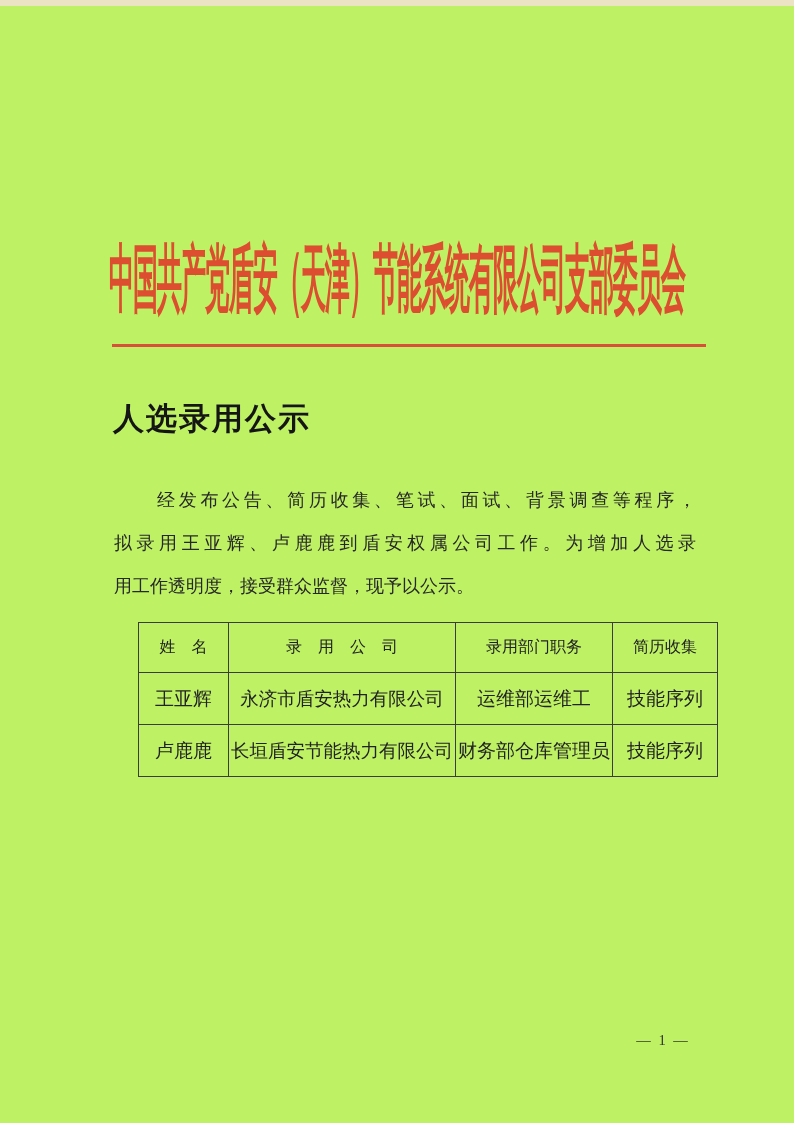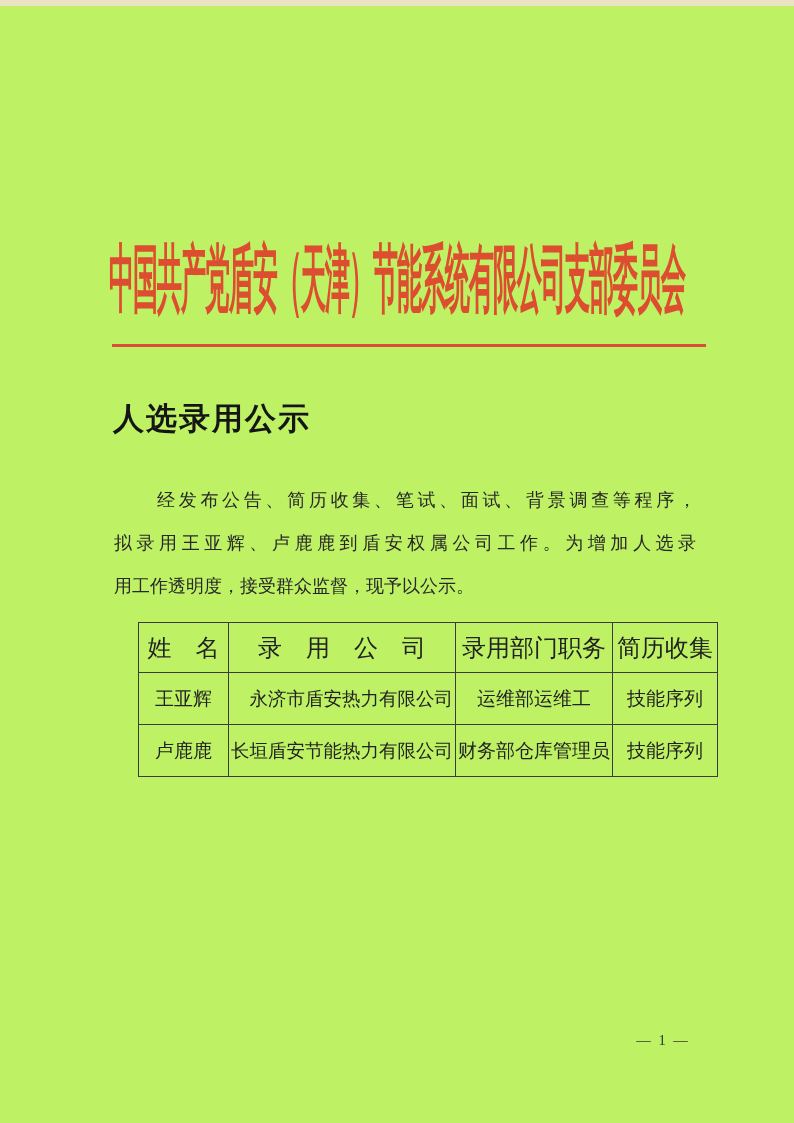--- a/index.html
+++ b/index.html
@@ -49,24 +49,24 @@
   table.roster {
     position: absolute; top: 622px; left: 138px;
     border-collapse: collapse; table-layout: fixed;
   }
   .roster th, .roster td {
     border: 1.5px solid #3c3c3c;
     text-align: center; vertical-align: middle;
     font-weight: normal; color: #222;
     padding: 0 2px; white-space: nowrap; overflow: hidden;
   }
-  .roster th { height: 50px; font-size: 24px; }
+  .roster th { height: 50px; font-size: 16px; }
   .roster td { height: 52px; font-size: 19px; }
   .roster td.dept { font-size: 19px; }
-  .roster td.company { font-size: 18.5px; text-align: right; }
+  .roster td.company { font-size: 18.5px; }
   .page-number {
     position: absolute; top: 1032px; left: 620px; width: 86px;
     text-align: center;
     font-size: 14.5px; letter-spacing: 2px; color: #30302f;
   }
 </style>
 </head>
 <body>
 
 <div class="page">

